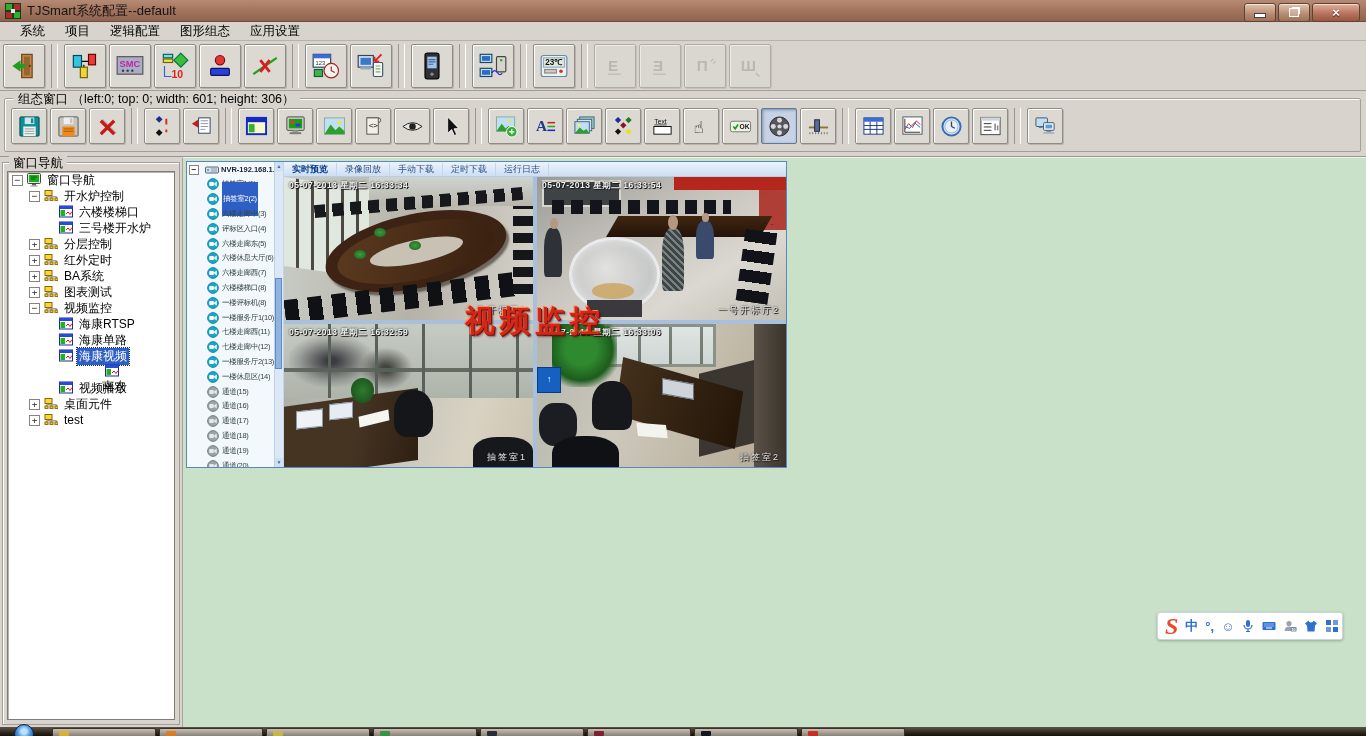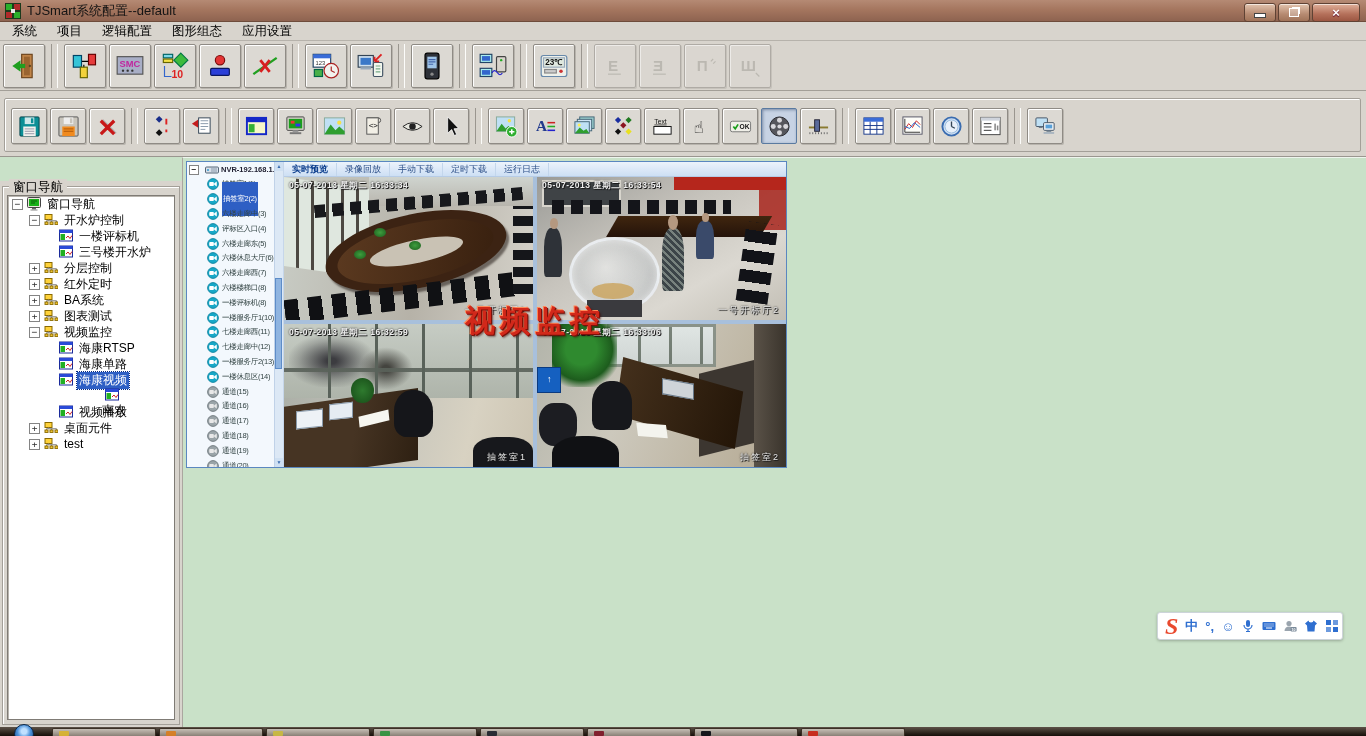--- a/index.html
+++ b/index.html
@@ -13,42 +13,42 @@
   #caption-buttons{position:absolute;right:6px;top:3px;display:flex;gap:2px;}
   .cap-btn{width:30px;height:17px;border:1px solid #5f4234;border-radius:3px;
     background:linear-gradient(#e3c4ae,#b68a71 60%,#a07359);display:flex;align-items:center;justify-content:center;
     box-shadow:inset 0 1px 0 rgba(255,255,255,.6);}
   .cap-btn.close{width:46px;background:linear-gradient(#e0b09a,#b4705a 60%,#9c5642);}
   .glyph-min{width:10px;height:3px;background:#fff;border:1px solid #444;margin-top:6px;}
   .glyph-restore{position:relative;width:8px;height:7px;border:1px solid #fff;background:rgba(255,255,255,.25);box-shadow:2px -2px 0 -1px #fff;}
   .glyph-close{color:#fff;font-size:13px;font-weight:bold;line-height:13px;text-shadow:0 1px 1px #502;}
   
   #menubar{position:absolute;left:0;top:22px;width:100%;height:19px;background:#d8d4cd;
-    border-bottom:1px solid #b6b2ab;display:flex;align-items:center;font-size:12.5px;color:#000;box-sizing:border-box;padding-left:2px;}
+    border-bottom:1px solid #b6b2ab;display:flex;align-items:center;font-size:12.5px;color:#000;box-sizing:border-box;padding-left:10px;}
   .menu-item{padding:2px 10px;}
   
   #toolbar1{position:absolute;left:0;top:41px;width:100%;height:50px;background:#d8d4cd;
     border-bottom:1px solid #a39f98;display:flex;align-items:center;padding:2px 3px;box-sizing:border-box;gap:3px;}
   .tb1-btn{width:40px;height:42px;flex:none;background:#dcd9d3;border:1px solid #8f8b85;border-radius:2px;
     display:flex;align-items:center;justify-content:center;box-shadow:inset 1px 1px 0 #fff,1px 1px 0 #b8b4ad;}
   .tb-sep{width:5px;height:44px;flex:none;border-left:1px solid #9a968f;border-right:1px solid #fcfcfa;margin:0 3px;}
   .disabled{opacity:.55;}
   #toolbar2{position:absolute;left:0;top:91px;width:100%;height:66px;background:#d8d4cd;
     border-bottom:1px solid #9a968f;box-sizing:border-box;}
   #group2{position:absolute;left:4px;top:7px;right:5px;bottom:4px;border:1px solid #a39f98;border-radius:2px;
     box-shadow:inset 1px 1px 0 #fff;}
   #group2-label{position:absolute;top:-8px;left:8px;background:#d8d4cd;padding:0 5px;font-size:12.5px;color:#000;white-space:nowrap;}
   #tb2row{position:absolute;left:6px;top:9px;display:flex;align-items:center;gap:3px;}
   .tb2-btn{width:34px;height:34px;flex:none;background:#dcd9d3;border:1px solid #8f8b85;border-radius:2px;
     display:flex;align-items:center;justify-content:center;box-shadow:inset 1px 1px 0 #fff,1px 1px 0 #b8b4ad;}
   .tb2-btn.pressed{background:#c7d3e4;border-color:#5a7aa0;box-shadow:inset 1px 1px 3px rgba(30,50,90,.45);}
   .tb-sep2{width:5px;height:36px;flex:none;border-left:1px solid #9a968f;border-right:1px solid #fcfcfa;margin:0 3px;}
   .ic{display:flex;align-items:center;justify-content:center;}
   
-  #left-panel{position:absolute;left:0;top:157px;width:182px;bottom:9px;background:#d8d4cd;box-sizing:border-box;margin-top:24px;}
+  #left-panel{position:absolute;left:0;top:157px;width:182px;bottom:9px;background:#d8d4cd;box-sizing:border-box;}
   #nav-group{position:absolute;left:2px;top:5px;right:2px;bottom:2px;border:1px solid #a39f98;box-shadow:inset 1px 1px 0 #fff;}
   #nav-group-label{position:absolute;top:-8px;left:6px;background:#d8d4cd;padding:0 4px;font-size:12.5px;color:#000;}
   #tree-box{position:absolute;left:4px;top:8px;right:4px;bottom:4px;background:#fff;
     border:1px solid #7f7b75;box-shadow:inset 1px 1px 0 #b8b4ad;overflow:hidden;}
   .tree-row{height:16px;display:flex;align-items:center;font-size:12px;color:#000;white-space:nowrap;}
   .exp{width:9px;height:9px;flex:none;border:1px solid #848484;background:#fff;font-size:9.5px;line-height:7px;
     text-align:center;margin-right:4px;font-family:"DejaVu Sans Mono",monospace;color:#333;}
   .exp-sp{width:13px;flex:none;}
   .tree-ic{flex:none;margin-right:4px;display:flex;}
   .tree-label{padding:0 2px;}
@@ -348,20 +348,24 @@
           <svg width="28" height="28" viewBox="0 0 24 24" xmlns="http://www.w3.org/2000/svg">
             <text x="4" y="16" font-size="13" font-weight="bold" fill="#a5a29b" font-family="Liberation Sans,sans-serif">Ш</text>
             <path d="M17 18 l3 3" stroke="#a5a29b"></path>
           </svg>
         </span>
       </div>
     </div>
 
   <div id="toolbar2">
     <div id="group2">
+      <span id="group2-label">
+        <span>组态窗口</span>
+        <span>（left:0; top: 0; width: 601; height: 306）</span>
+      </span>
       <div id="tb2row">
           <div class="tb2-btn">
             <span class="ic">
               <svg width="23" height="23" viewBox="0 0 24 24" xmlns="http://www.w3.org/2000/svg">
                 <rect x="2" y="2" width="20" height="20" rx="1" fill="#0c8f96" stroke="#03444a"></rect>
                 <rect x="7" y="2.5" width="10" height="7" fill="#cfe8ea"></rect>
                 <rect x="13.5" y="3.5" width="2.5" height="5" fill="#0c8f96"></rect>
                 <rect x="5.5" y="12" width="13" height="10" fill="#f2f2ee"></rect>
                 <path d="M7 14.5 h10 M7 17 h10 M7 19.5 h10" stroke="#9999aa"></path>
               </svg>
@@ -639,21 +643,21 @@
           <div class="tree-row" style="padding-left: 38px;">
             <span class="exp-sp"></span>
             <span class="tree-ic">
               <svg width="14" height="14" viewBox="0 0 14 14" xmlns="http://www.w3.org/2000/svg">
                 <rect x="0.5" y="1" width="13" height="11" fill="#fff" stroke="#1a2a9a"></rect>
                 <rect x="0.5" y="1" width="13" height="3" fill="#2a4ad8"></rect>
                 <rect x="1.5" y="5" width="4.5" height="6" fill="#22b022"></rect>
                 <path d="M7 9 l2 -2 2 2.5 2 -3" stroke="#cc2222" fill="none"></path>
               </svg>
             </span>
-            <span class="tree-label">一楼评标机</span>
+            <span class="tree-label">六楼楼梯口</span>
           </div>
           <div class="tree-row" style="padding-left: 38px;">
             <span class="exp-sp"></span>
             <span class="tree-ic">
               <svg width="14" height="14" viewBox="0 0 14 14" xmlns="http://www.w3.org/2000/svg">
                 <rect x="0.5" y="1" width="13" height="11" fill="#fff" stroke="#1a2a9a"></rect>
                 <rect x="0.5" y="1" width="13" height="3" fill="#2a4ad8"></rect>
                 <rect x="1.5" y="5" width="4.5" height="6" fill="#22b022"></rect>
                 <path d="M7 9 l2 -2 2 2.5 2 -3" stroke="#cc2222" fill="none"></path>
               </svg>

